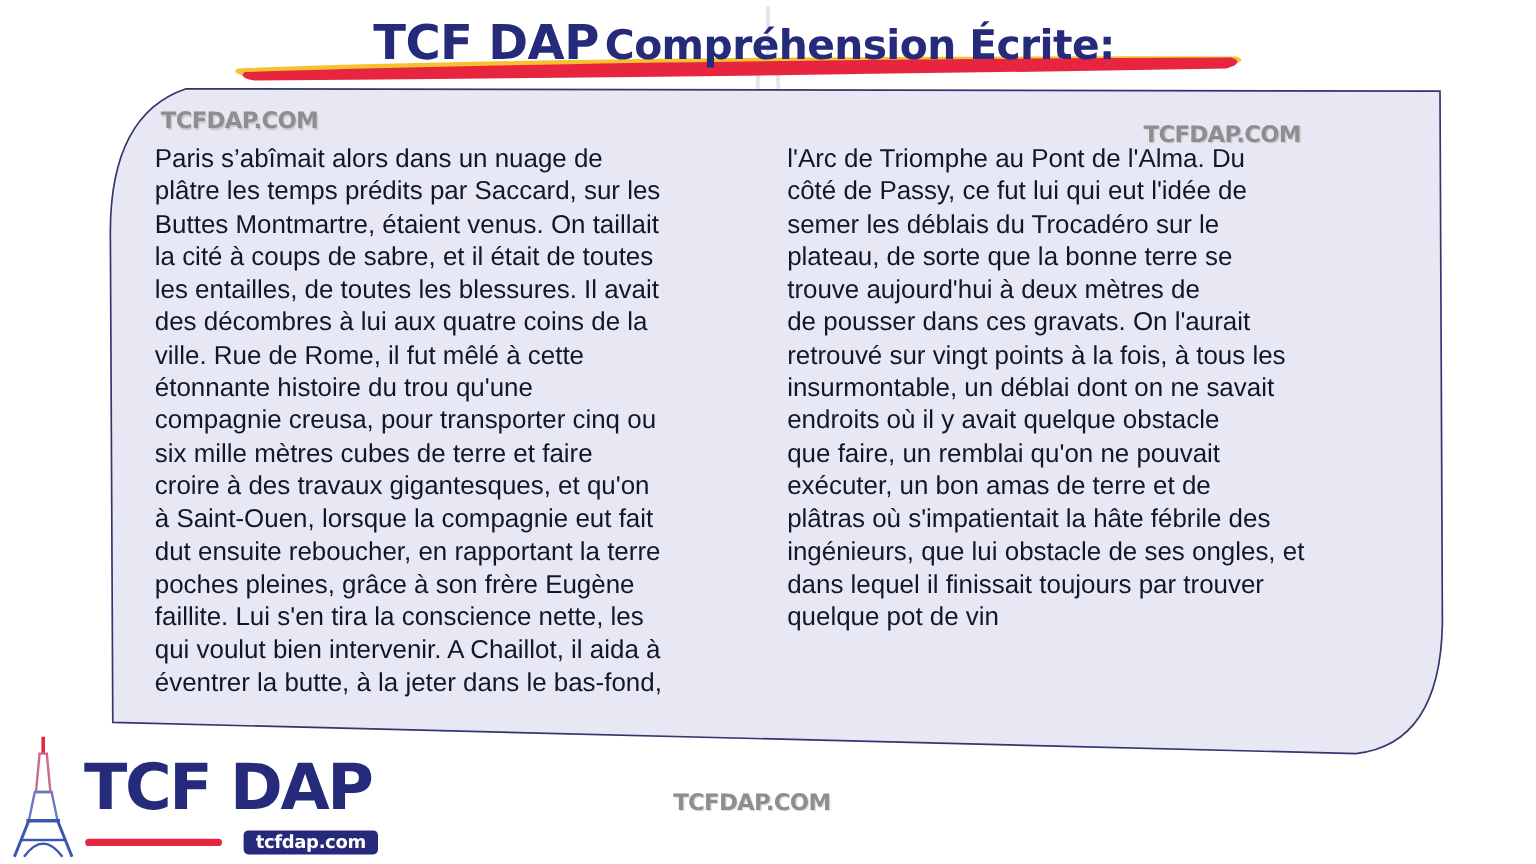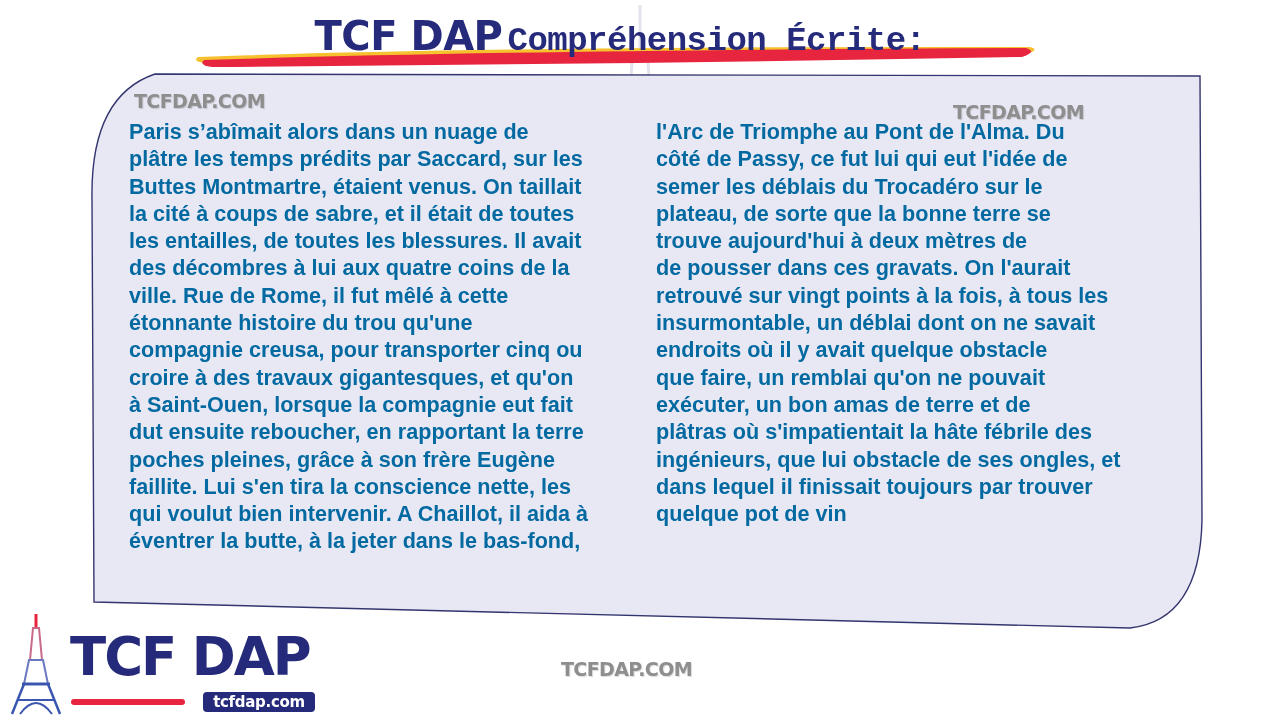--- a/index.html
+++ b/index.html
@@ -8,30 +8,30 @@
 
   
   .title-wrap { position: absolute; left: 190px; top: 0; width: 860px; height: 80px; }
   .title-swoosh { position: absolute; left: 0; top: 0; width: 860px; height: 80px; }
   .page-title {
     position: absolute; left: 0; right: 0; top: 13px; text-align: center;
     font-family: "DejaVu Sans", sans-serif; font-weight: bold; color: #262a7a;
     white-space: nowrap; letter-spacing: -0.5px;
   }
   .page-title .t1 { font-size: 40px; }
-  .page-title .t2 { font-size: 34px; font-family: Liberation Mono, monospace; }
+  .page-title .t2 { font-size: 34px; }
 
   
   .eiffel-bg { position: absolute; left: 540px; top: 0; width: 200px; height: 620px; opacity: 0.5; }
   .big-wm { position: absolute; left: 610px; top: 420px; width: 300px; height: 160px; opacity: 0.55; }
 
   
   .card-shape { position: absolute; left: 0; top: 0; width: 1280px; height: 720px; }
   .col {
-    position: absolute; top: 118px; font-size: 21.6px; line-height: 27.3px; color: #0369a1; font-weight: bold;
+    position: absolute; top: 118px; font-size: 21.6px; line-height: 27.3px; color: #0f172a;
   }
   .col-left { left: 129px; width: 510px; }
   .col-right { left: 656px; width: 520px; }
   .line { display: block; white-space: nowrap; }
 
   .wm {
     position: absolute; font-family: "DejaVu Sans", sans-serif; font-weight: bold;
     color: #8e8e8e; font-size: 19px; letter-spacing: -0.6px;
     text-shadow: 1px 1px 1px rgba(0,0,0,0.15);
   }
@@ -99,20 +99,21 @@
 <div class="col col-left">
   <span class="line">Paris s’abîmait alors dans un nuage de</span>
   <span class="line">plâtre les temps prédits par Saccard, sur les</span>
   <span class="line">Buttes Montmartre, étaient venus. On taillait</span>
   <span class="line">la cité à coups de sabre, et il était de toutes</span>
   <span class="line">les entailles, de toutes les blessures. Il avait</span>
   <span class="line">des décombres à lui aux quatre coins de la</span>
   <span class="line">ville. Rue de Rome, il fut mêlé à cette</span>
   <span class="line">étonnante histoire du trou qu'une</span>
   <span class="line">compagnie creusa, pour transporter cinq ou</span>
+  <span class="line">six mille mètres cubes de terre et faire</span>
   <span class="line">croire à des travaux gigantesques, et qu'on</span>
   <span class="line">à Saint-Ouen, lorsque la compagnie eut fait</span>
   <span class="line">dut ensuite reboucher, en rapportant la terre</span>
   <span class="line">poches pleines, grâce à son frère Eugène</span>
   <span class="line">faillite. Lui s'en tira la conscience nette, les</span>
   <span class="line">qui voulut bien intervenir. A Chaillot, il aida à</span>
   <span class="line">éventrer la butte, à la jeter dans le bas-fond,</span>
 </div>
 
 <div class="col col-right">

